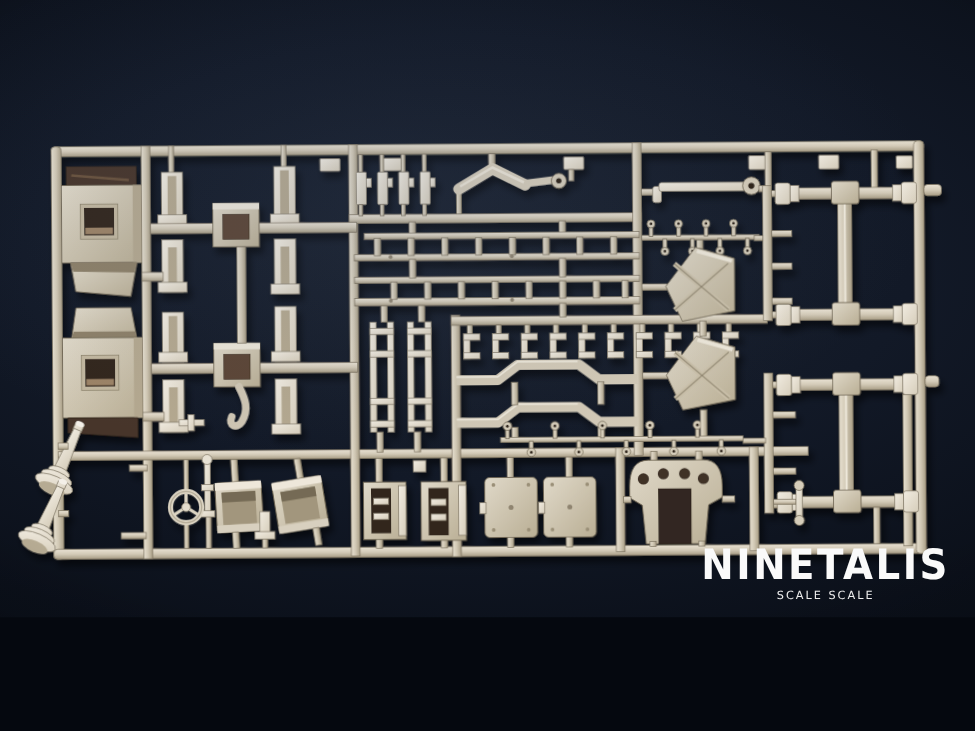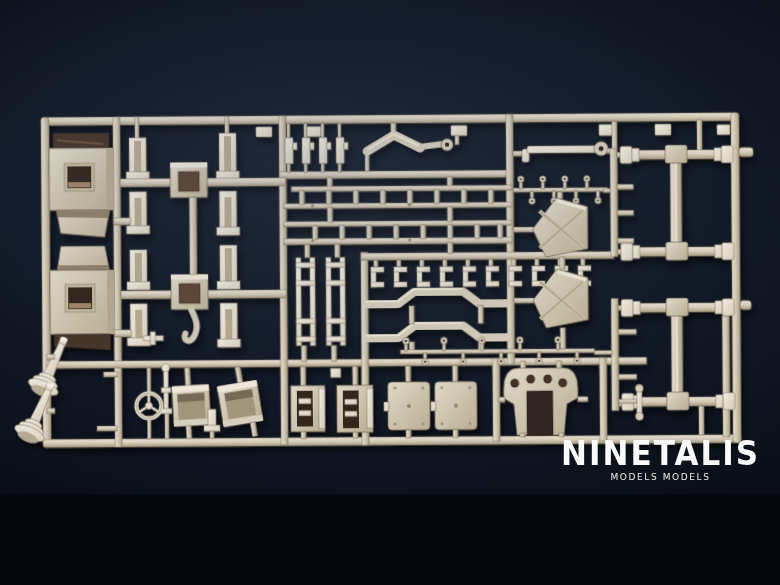--- a/index.html
+++ b/index.html
@@ -627,15 +627,15 @@
       </g>
 
     </g>
   </svg>
 
   <div class="sheen"></div>
   <div class="vignette"></div>
 
   <div class="watermark">
     <div class="brand">NINETALIS</div>
-    <div class="tagline">MODELS MODELS</div>
+    <div class="tagline">SCALE SCALE</div>
   </div>
 </div>
 
 </body></html>

